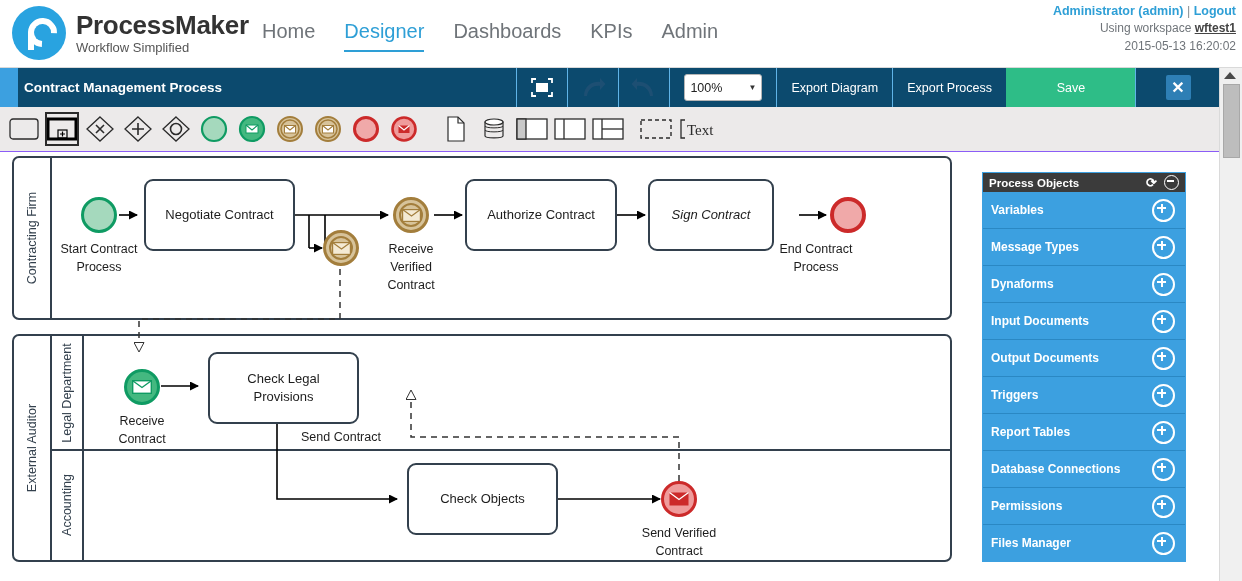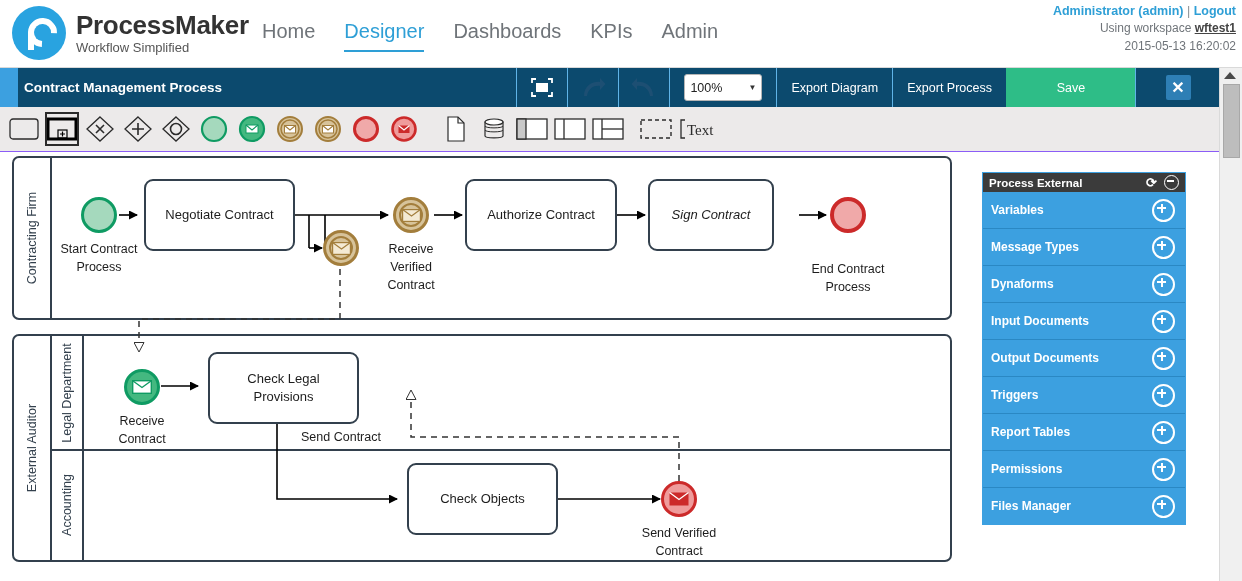--- a/index.html
+++ b/index.html
@@ -404,21 +404,21 @@
       <div>Receive</div>
       <div>Verified</div>
       <div>Contract</div>
     </div>
 
     <div class="task" style="left:465px;top:27px;width:152px;height:72px;">Authorize Contract</div>
 
     <div class="task" style="left:648px;top:27px;width:126px;height:72px;font-style:italic;">Sign Contract</div>
 
     <div class="ev ev-end" style="left:830px;top:45px;width:36px;height:36px;"></div>
-    <div class="lbl" style="left:788px;top:88px;width:120px;margin-top:20px;">
+    <div class="lbl" style="left:756px;top:88px;width:120px;">
       <div>End Contract</div>
       <div>Process</div>
     </div>
 
     <div class="ev ev-msg-start" style="left:124px;top:217px;width:36px;height:36px;">
       <svg width="20" height="14" class="env">
         <rect x="0.7" y="0.7" width="18.6" height="12.6" fill="#ffffff" stroke="#0f9b63" stroke-width="1.4"></rect>
         <path d="M0.7 0.7 L10 7.5 L19.3 0.7" fill="none" stroke="#0f9b63" stroke-width="1.4"></path>
       </svg>
     </div>
@@ -442,21 +442,21 @@
         <path d="M0.5 0.5 L10 7.5 L19.5 0.5" fill="none" stroke="#ffffff" stroke-width="1.3"></path>
       </svg>
     </div>
     <div class="lbl" style="left:617px;top:372px;width:124px;">
       <div>Send Verified</div>
       <div>Contract</div>
     </div>
 
     <div class="objpanel" style="left:982px;top:20px;">
       <div class="objhead">
-        <span>Process External</span>
+        <span>Process Objects</span>
         <span class="hicons">
           <span class="hicon refresh">⟳</span>
           <span class="hicon minus"></span>
         </span>
       </div>
 
       <div class="objrow">
         <span>Variables</span>
         <span class="plus"></span>
       </div>
@@ -478,20 +478,24 @@
       </div>
       <div class="objrow">
         <span>Triggers</span>
         <span class="plus"></span>
       </div>
       <div class="objrow">
         <span>Report Tables</span>
         <span class="plus"></span>
       </div>
       <div class="objrow">
+        <span>Database Connections</span>
+        <span class="plus"></span>
+      </div>
+      <div class="objrow">
         <span>Permissions</span>
         <span class="plus"></span>
       </div>
       <div class="objrow">
         <span>Files Manager</span>
         <span class="plus"></span>
       </div>
     </div>
 
   </div>

